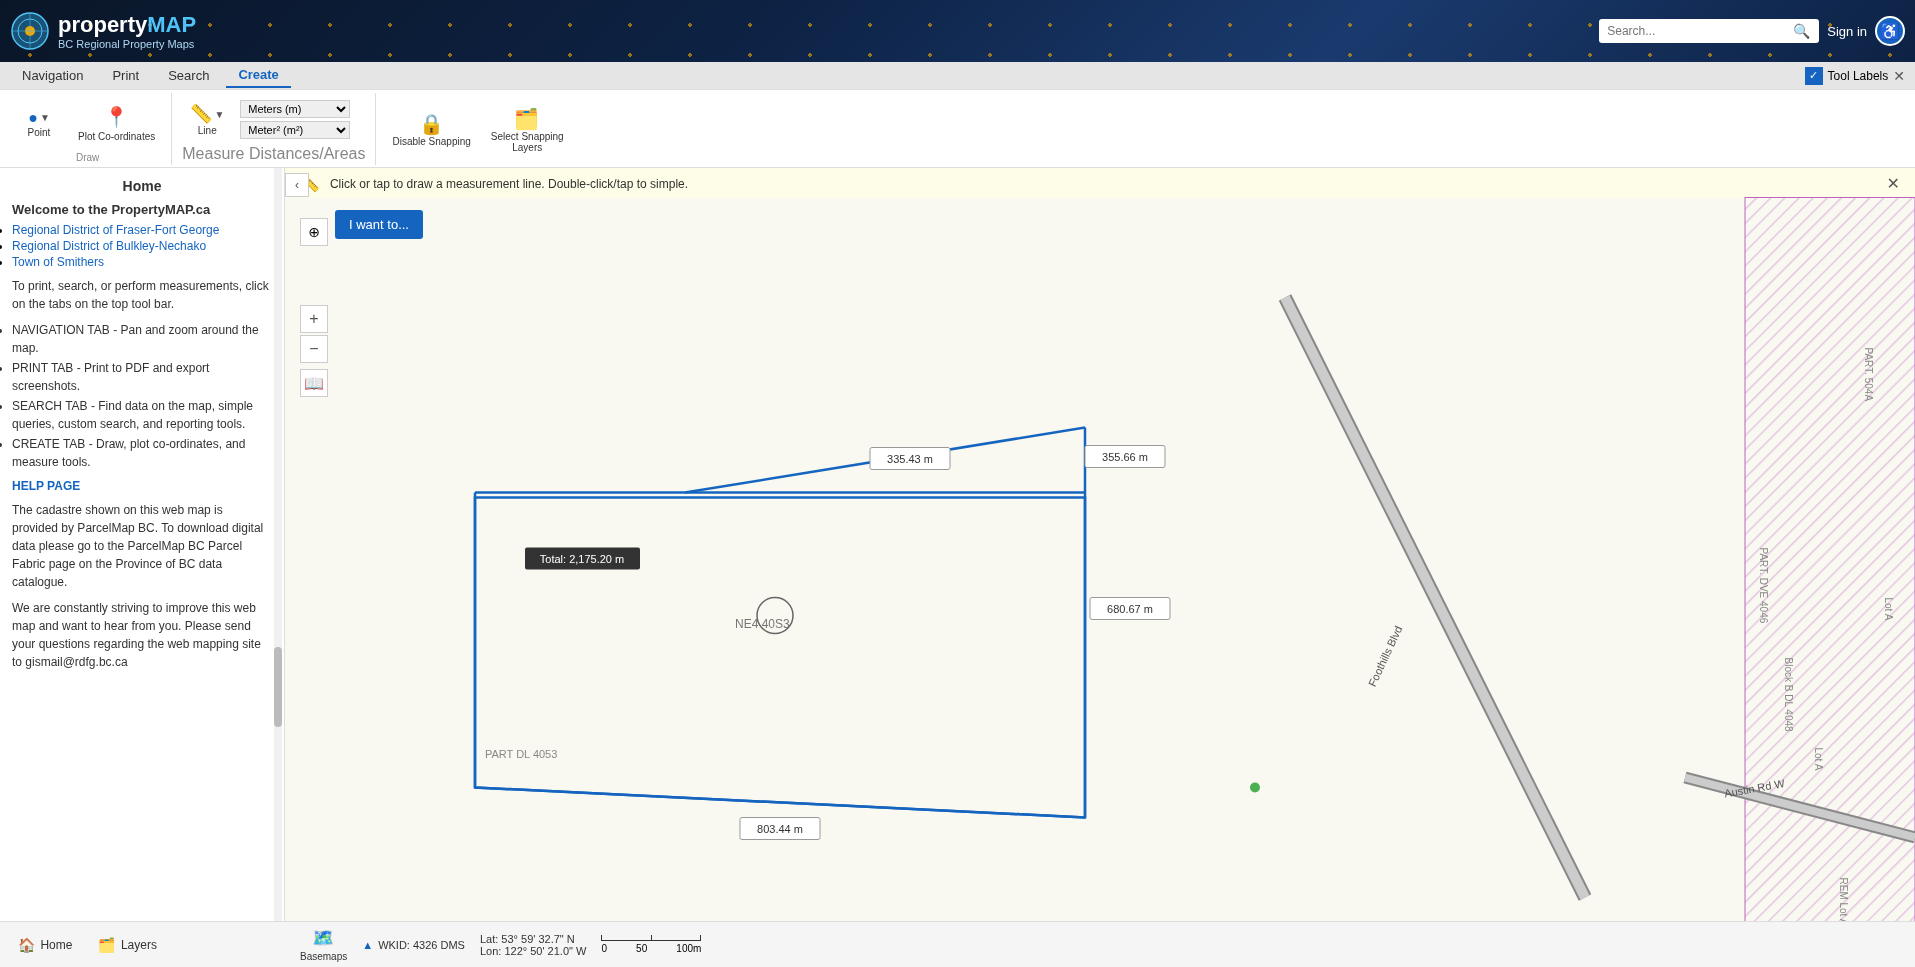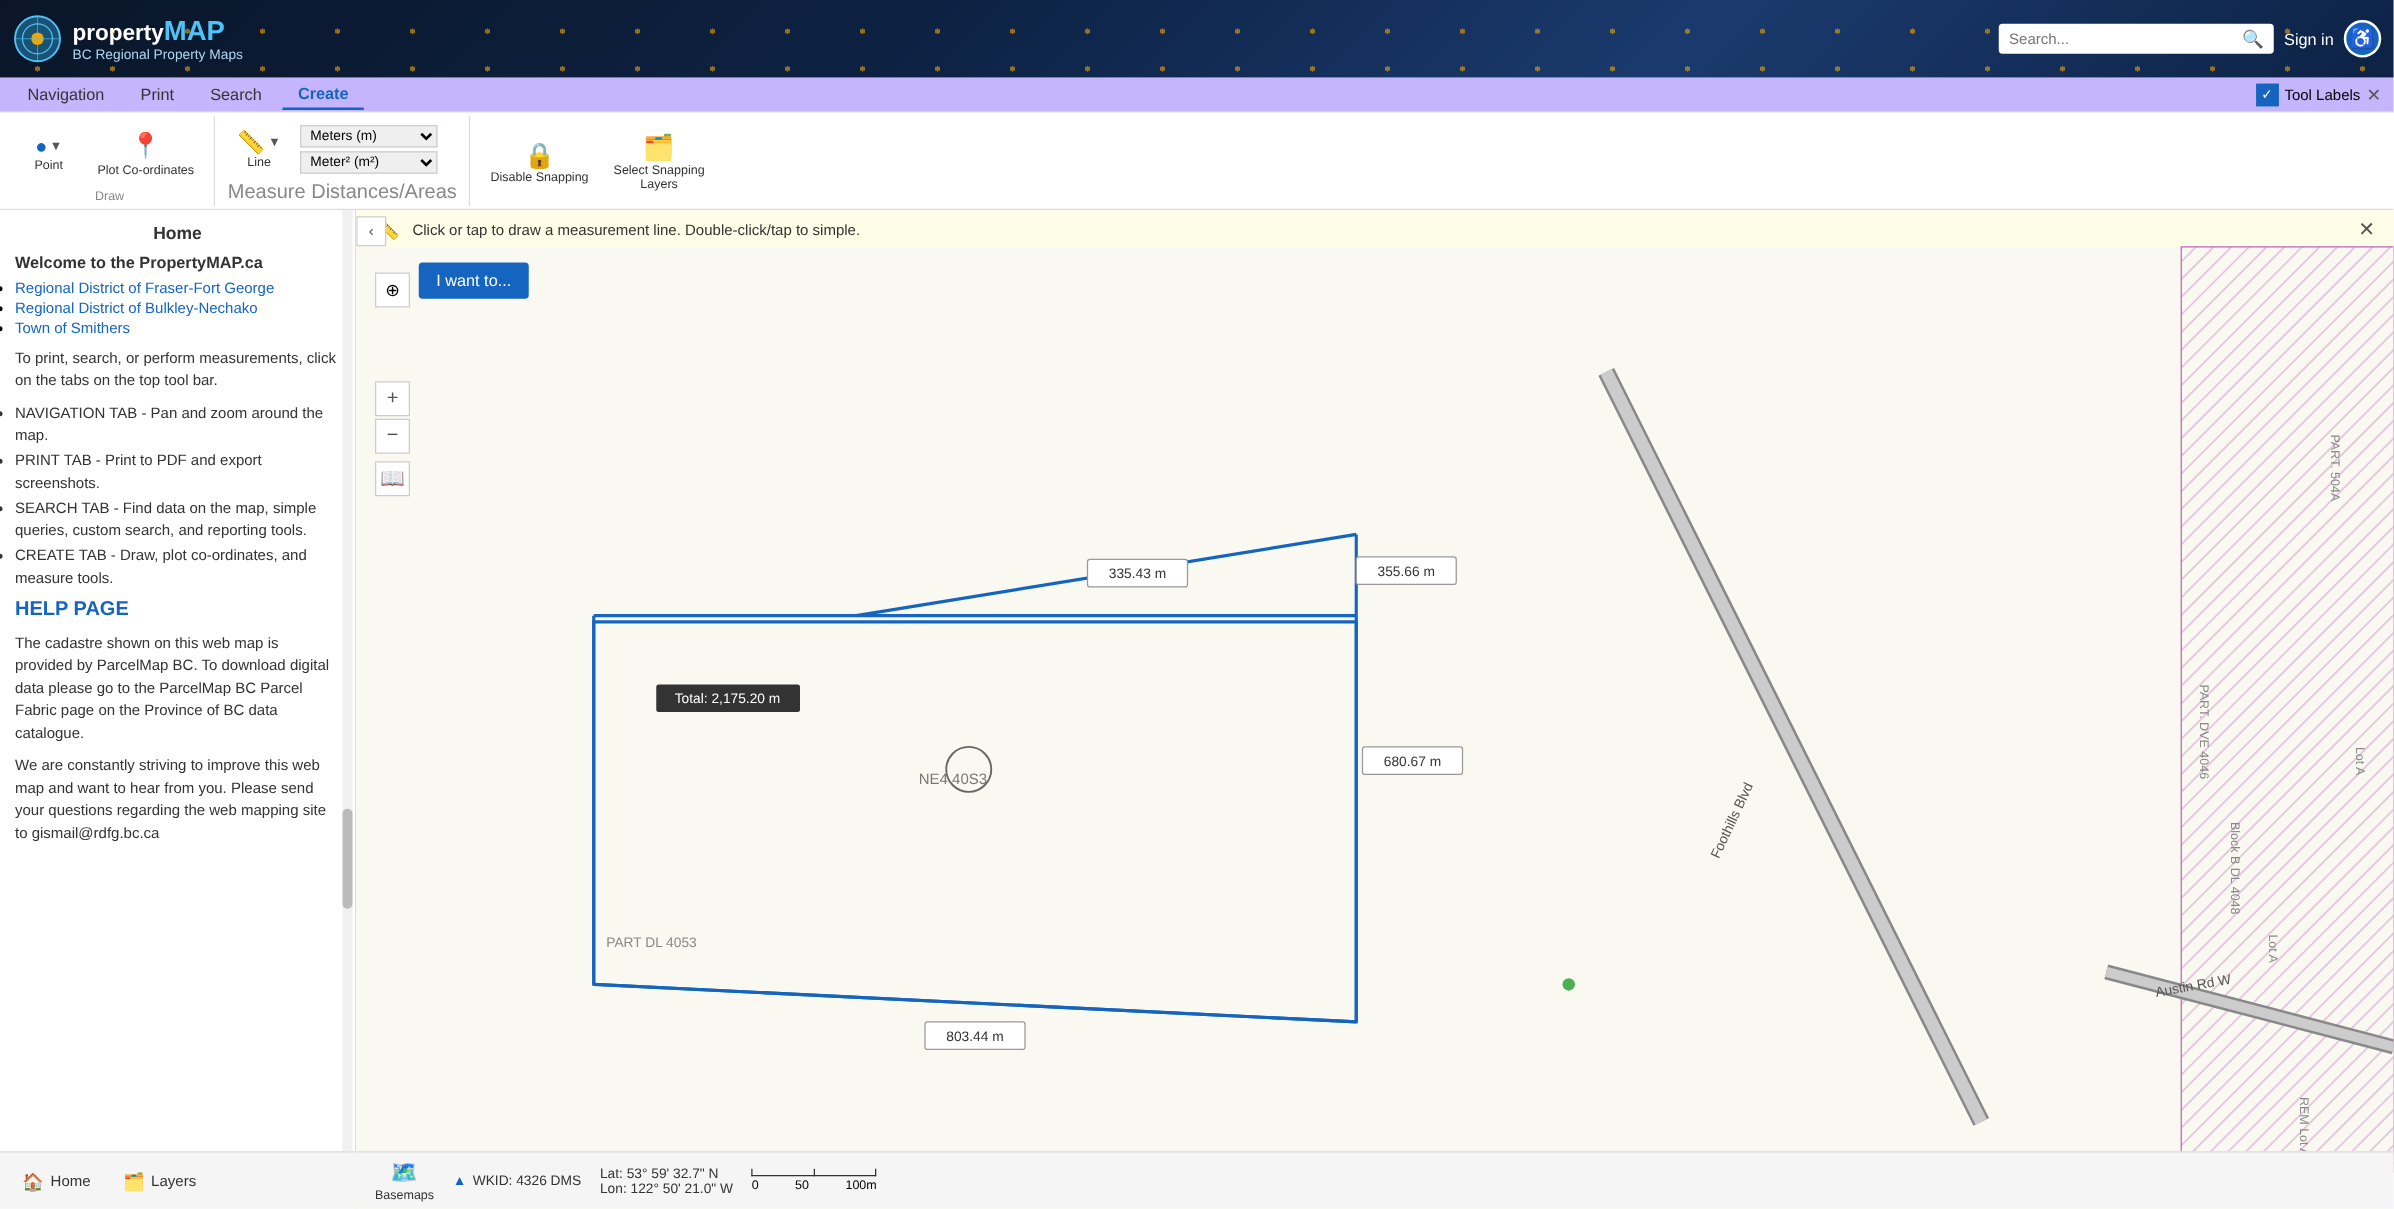--- a/index.html
+++ b/index.html
@@ -84,21 +84,21 @@
       height: 30px;
       font-size: 16px;
       cursor: pointer;
       display: flex;
       align-items: center;
       justify-content: center;
     }
 
     
     #top-nav {
-      background: #c4b5fd;
+      background: #e5e5e5;
       border-bottom: 1px solid #ddd;
       height: 28px;
       display: flex;
       align-items: center;
       padding: 0 10px;
       gap: 5px;
     }
     .nav-item {
       padding: 4px 12px;
       font-size: 13px;
@@ -188,21 +188,21 @@
     #sidebar h3 {
       font-size: 13px;
       font-weight: bold;
       color: #333;
       margin-bottom: 6px;
     }
     .sidebar-text { font-size: 12px; color: #333; line-height: 1.5; margin-bottom: 8px; }
     .sidebar-link { color: #1565c0; text-decoration: none; font-size: 12px; }
     .sidebar-list { margin-bottom: 8px; }
     .sidebar-list li { margin-bottom: 2px; }
-    .help-link { color: #1565c0; font-weight: bold; text-decoration: none; font-size: 16px; }
+    .help-link { color: #1565c0; font-weight: bold; text-decoration: none; font-size: 12px; }
     .scrollbar-track {
       position: absolute;
       right: 2px;
       top: 0;
       bottom: 0;
       width: 8px;
       background: #f0f0f0;
     }
     .scrollbar-thumb {
       position: absolute;
@@ -371,21 +371,21 @@
 <div id="header">
   <div class="logo-area">
     <svg class="logo-icon" viewBox="0 0 40 40">
       <circle cx="20" cy="20" r="18" fill="#1a5276" stroke="#4fc3f7" stroke-width="1.5"></circle>
       <circle cx="20" cy="20" r="12" fill="none" stroke="#4fc3f7" stroke-width="1"></circle>
       <circle cx="20" cy="20" r="5" fill="#f0a500"></circle>
       <line x1="20" y1="2" x2="20" y2="38" stroke="#4fc3f7" stroke-width="0.5"></line>
       <line x1="2" y1="20" x2="38" y2="20" stroke="#4fc3f7" stroke-width="0.5"></line>
     </svg>
     <div class="logo-text">
-      <span style="font-size:18px;font-weight:bold;color:#fff;">property</span><span style="font-size:22px;font-weight:bold;color:#4fc3f7;">MAP</span>
+      <span style="font-size:22px;font-weight:bold;color:#fff;">property</span><span style="font-size:22px;font-weight:bold;color:#4fc3f7;">MAP</span>
       <span class="subtitle">BC Regional Property Maps</span>
     </div>
   </div>
   <div class="header-right">
     <div class="search-box">
       <input type="text" placeholder="Search..." style="">
       <button class="search-icon-btn">🔍</button>
     </div>
     <button class="sign-in-btn">Sign in</button>
     <button class="accessibility-btn">♿</button>

